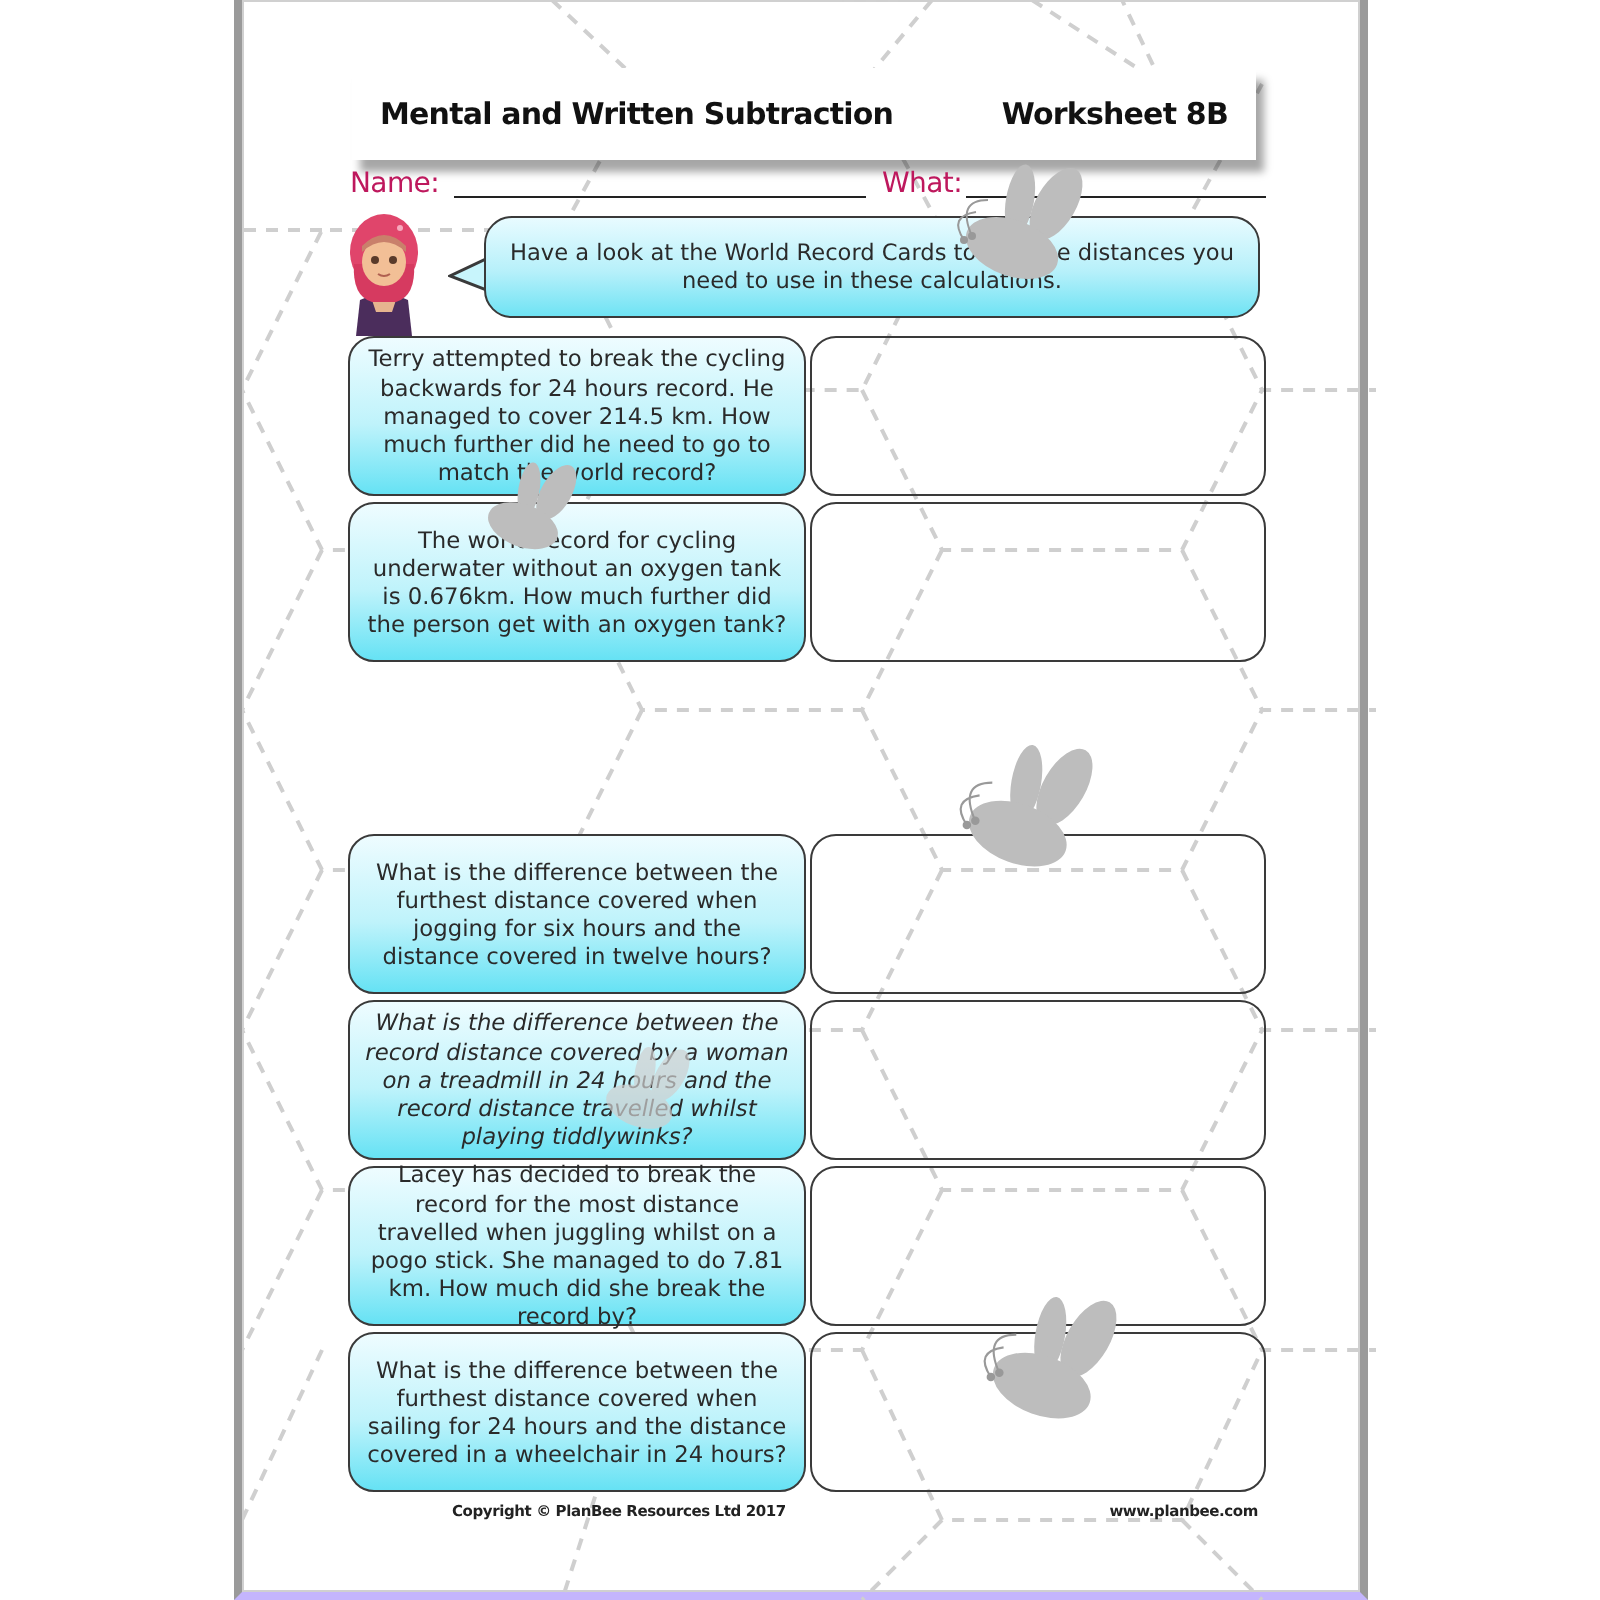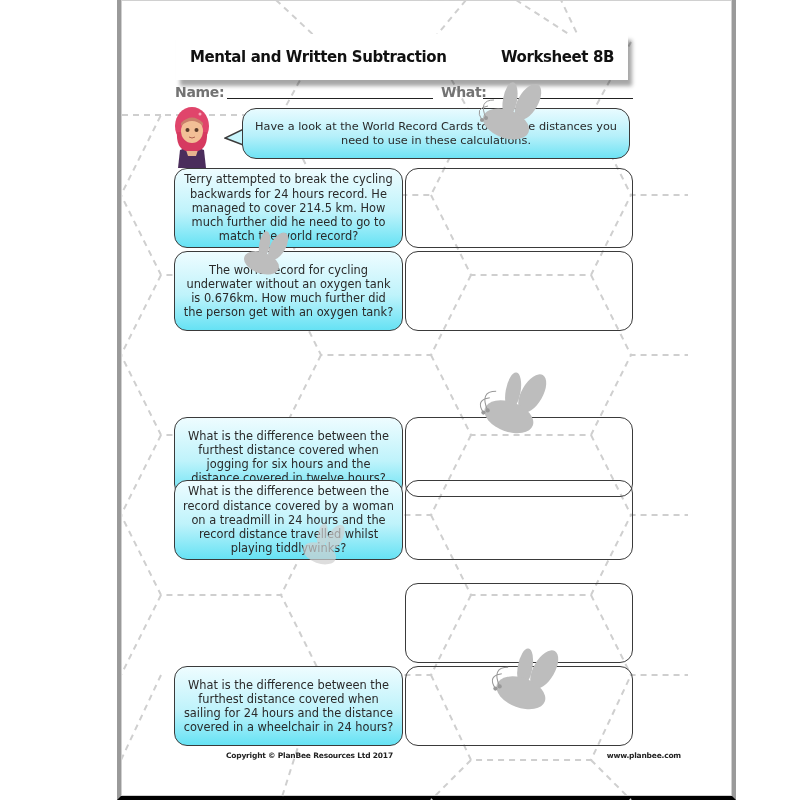--- a/index.html
+++ b/index.html
@@ -1,41 +1,41 @@
 <!DOCTYPE html>
 <html><head>
   <meta charset="utf-8">
   <style>
     * { box-sizing: border-box; margin: 0; padding: 0; }
     html, body { width: 800px; height: 800px; background: #ffffff; overflow: hidden; }
     body { position: relative; font-family: "DejaVu Sans", sans-serif; }
 
     .sheet {
-      position: absolute; left: 117px; top: 0; width: 619px; height: 800px;
+      position: absolute; left: 117px; top: 0; width: 567px; height: 800px;
       background: #ffffff;
-      border-left: 4px solid #9a9a9a; border-right: 4px solid #9a9a9a; border-bottom: 4px solid #000000;
+      border-left: 4px solid #9a9a9a; border-right: 4px solid #9a9a9a; border-bottom: 4px solid #c4b5fd;
       box-shadow: inset 0 0 0 1px #d0d0d0;
     }
     .hexbg { position: absolute; left: 0; top: 0; width: 567px; height: 800px; pointer-events: none; }
 
     .title-card {
       position: absolute; left: 55px; top: 34px; width: 452px; height: 46px;
       background: #ffffff;
       box-shadow: 4px 6px 4px rgba(0,0,0,0.35);
       display: flex; align-items: center; justify-content: space-between;
       padding: 0 14px;
     }
     .title-text {
       font-family: "DejaVu Sans", sans-serif; font-weight: bold; font-size: 15px; color: #111;
       letter-spacing: -0.4px;
     }
 
     .name-row { position: absolute; left: 48px; top: 84px; width: 462px; height: 18px; }
     .name-label, .date-label {
-      position: absolute; top: 0; font-weight: bold; font-size: 14px; color: #737373; letter-spacing: -0.3px;
+      position: absolute; top: 0; font-weight: normal; font-size: 14px; color: #be185d; letter-spacing: -0.3px;
     }
     .name-label { left: 6px; }
     .date-label { left: 272px; }
     .line { position: absolute; height: 1px; background: #222; top: 14px; }
     .line.name { left: 58px; width: 206px; }
     .line.date { left: 314px; width: 150px; }
 
     .avatar { position: absolute; left: 51px; top: 104px; width: 40px; height: 64px; }
 
     .bubble {
@@ -156,27 +156,30 @@
         <span>The world record for cycling underwater without an oxygen tank is 0.676km. How much further did the person get with an oxygen tank?</span>
       </div>
     <div class="a-box"></div>
   </div>
   <div class="q-row" style="top:417px;">
     <div class="q-box">
         <span>What is the difference between the furthest distance covered when jogging for six hours and the distance covered in twelve hours?</span>
       </div>
     <div class="a-box"></div>
   </div>
-  <div class="q-row" style="top:480px;">
+  <div class="q-row" style="top:500px;font-style:italic;">
     <div class="q-box">
         <span>What is the difference between the record distance covered by a woman on a treadmill in 24 hours and the record distance travelled whilst playing tiddlywinks?</span>
       </div>
     <div class="a-box"></div>
   </div>
   <div class="q-row" style="top:583px;">
+    <div class="q-box">
+        <span>Lacey has decided to break the record for the most distance travelled when juggling whilst on a pogo stick. She managed to do 7.81 km. How much did she break the record by?</span>
+      </div>
     <div class="a-box"></div>
   </div>
   <div class="q-row" style="top:666px;">
     <div class="q-box">
         <span>What is the difference between the furthest distance covered when sailing for 24 hours and the distance covered in a wheelchair in 24 hours?</span>
       </div>
     <div class="a-box"></div>
   </div>
 
   <svg class="bee" style="left:345px; top:78px; width:84px; height:66px;" viewBox="0 0 84 66">

